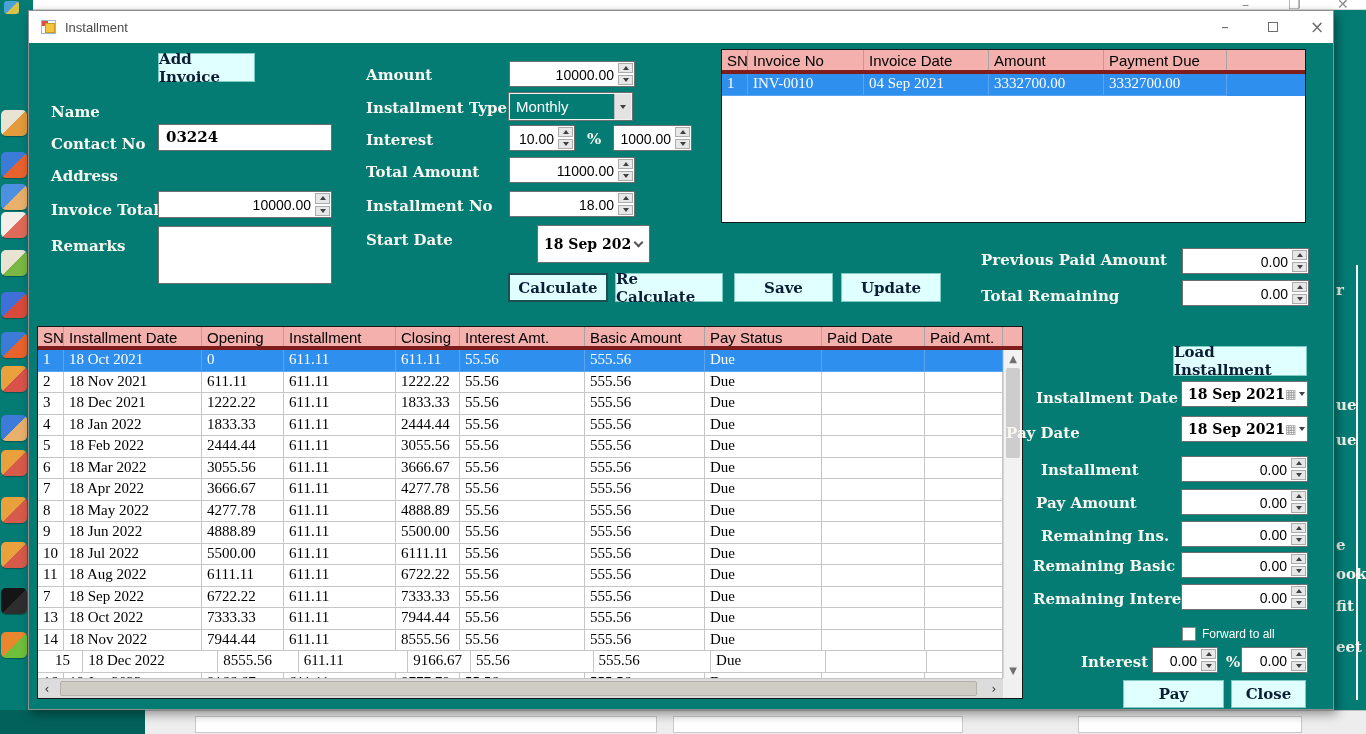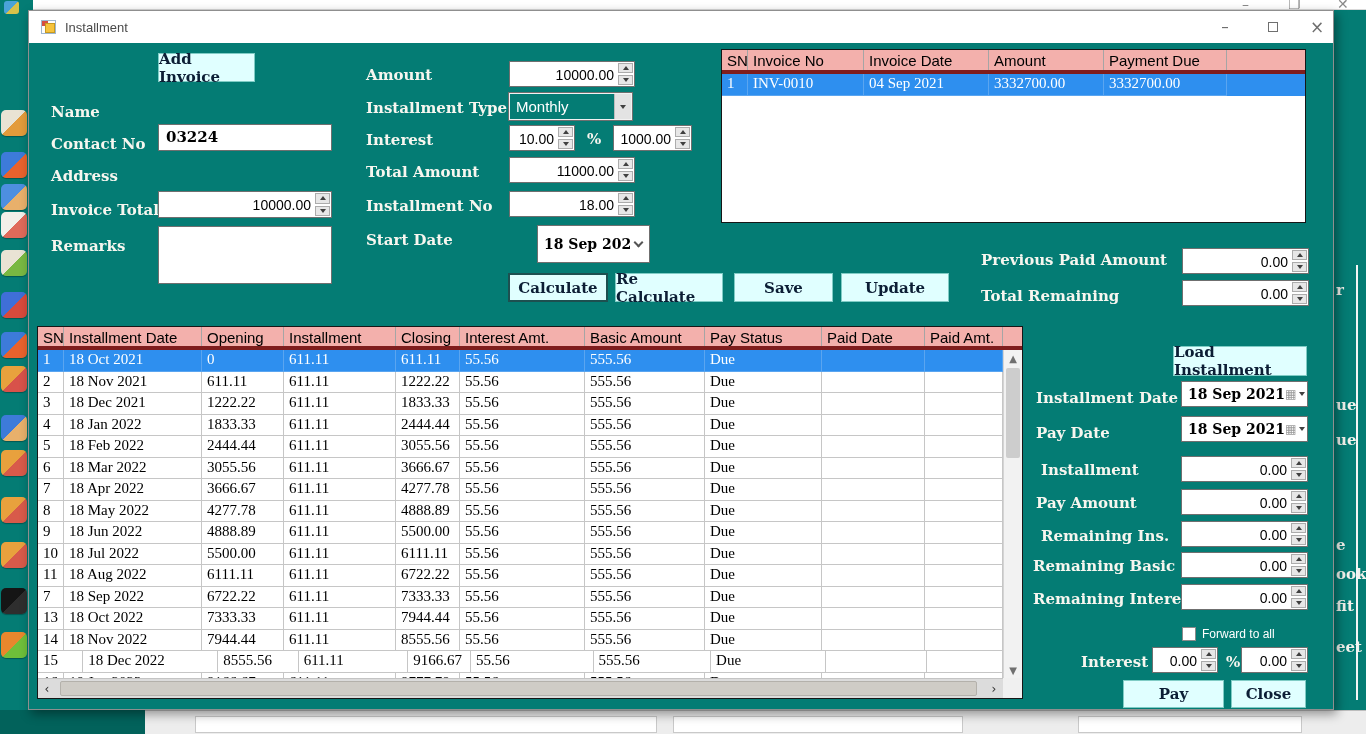--- a/index.html
+++ b/index.html
@@ -209,21 +209,21 @@
       </div>
     <div class="lab" style="left:337px;top:220px">Start Date</div>
     <div class="dtp" style="left:508px;top:214px;width:113px;height:38px">
       <span>18  Sep  202</span>
       <i class="chev"></i>
     </div>
 
     <div class="btn focused" style="left:479px;top:262px;width:100px;height:29px">Calculate</div>
     <div class="btn" style="left:586px;top:262px;width:108px;height:29px">Re Calculate</div>
     <div class="btn" style="left:705px;top:262px;width:99px;height:29px">Save</div>
-    <div class="btn" style="left:812px;top:262px;width:108px;height:29px">Update</div>
+    <div class="btn" style="left:812px;top:262px;width:100px;height:29px">Update</div>
 
     <div class="grid" id="inv-grid" style="left:692px;top:38px;width:585px;height:174px">
         <div class="ghead" style="height: 24px;">
           <div class="gh" style="width: 26px;">SN</div>
           <div class="gh" style="width: 116px;">Invoice No</div>
           <div class="gh" style="width: 125px;">Invoice Date</div>
           <div class="gh" style="width: 115px;">Amount</div>
           <div class="gh" style="width: 123px;">Payment Due</div>
         </div>
         <div class="gbody" style="top: 24px; right: 0px; bottom: 0px;">
@@ -449,21 +449,21 @@
             <div class="gc" style="width: 82px;">7944.44</div>
             <div class="gc" style="width: 112px;">611.11</div>
             <div class="gc" style="width: 64px;">8555.56</div>
             <div class="gc" style="width: 125px;">55.56</div>
             <div class="gc" style="width: 120px;">555.56</div>
             <div class="gc" style="width: 117px;">Due</div>
             <div class="gc" style="width: 103px;"></div>
             <div class="gc" style="width: 78px;"></div>
           </div>
           <div class="grow" style="height: 21.5px;">
-            <div class="gc" style="width: 46px;">15</div>
+            <div class="gc" style="width: 46px; text-align: center;">15</div>
             <div class="gc" style="width: 138px;">18 Dec 2022</div>
             <div class="gc" style="width: 82px;">8555.56</div>
             <div class="gc" style="width: 112px;">611.11</div>
             <div class="gc" style="width: 64px;">9166.67</div>
             <div class="gc" style="width: 125px;">55.56</div>
             <div class="gc" style="width: 120px;">555.56</div>
             <div class="gc" style="width: 117px;">Due</div>
             <div class="gc" style="width: 103px;"></div>
             <div class="gc" style="width: 78px;"></div>
           </div>
@@ -484,21 +484,21 @@
 
     <div class="btn" style="left:1144px;top:335px;width:134px;height:30px">Load Installment</div>
     <div class="lab" style="left:1007px;top:378px">Installment Date</div>
     <div class="dtp caldrop" style="left:1152px;top:370px;width:127px;height:26px">
         <span>18  Sep  2021</span>
         <span class="dpbtns">
           <span class="calglyph">▦</span>
           <b class="td"></b>
         </span>
       </div>
-    <div class="lab" style="left:1007px;top:413px">Pay Date</div>
+    <div class="lab" style="left:977px;top:413px">Pay Date</div>
     <div class="dtp caldrop" style="left:1152px;top:405px;width:127px;height:26px">
         <span>18  Sep  2021</span>
         <span class="dpbtns">
           <span class="calglyph">▦</span>
           <b class="td"></b>
         </span>
       </div>
     <div class="lab" style="left:1012px;top:450px">Installment</div>
     <div class="numeric" style="left:1152px;top:445px;width:127px;height:26px">
         <span class="num-val">0.00</span>

